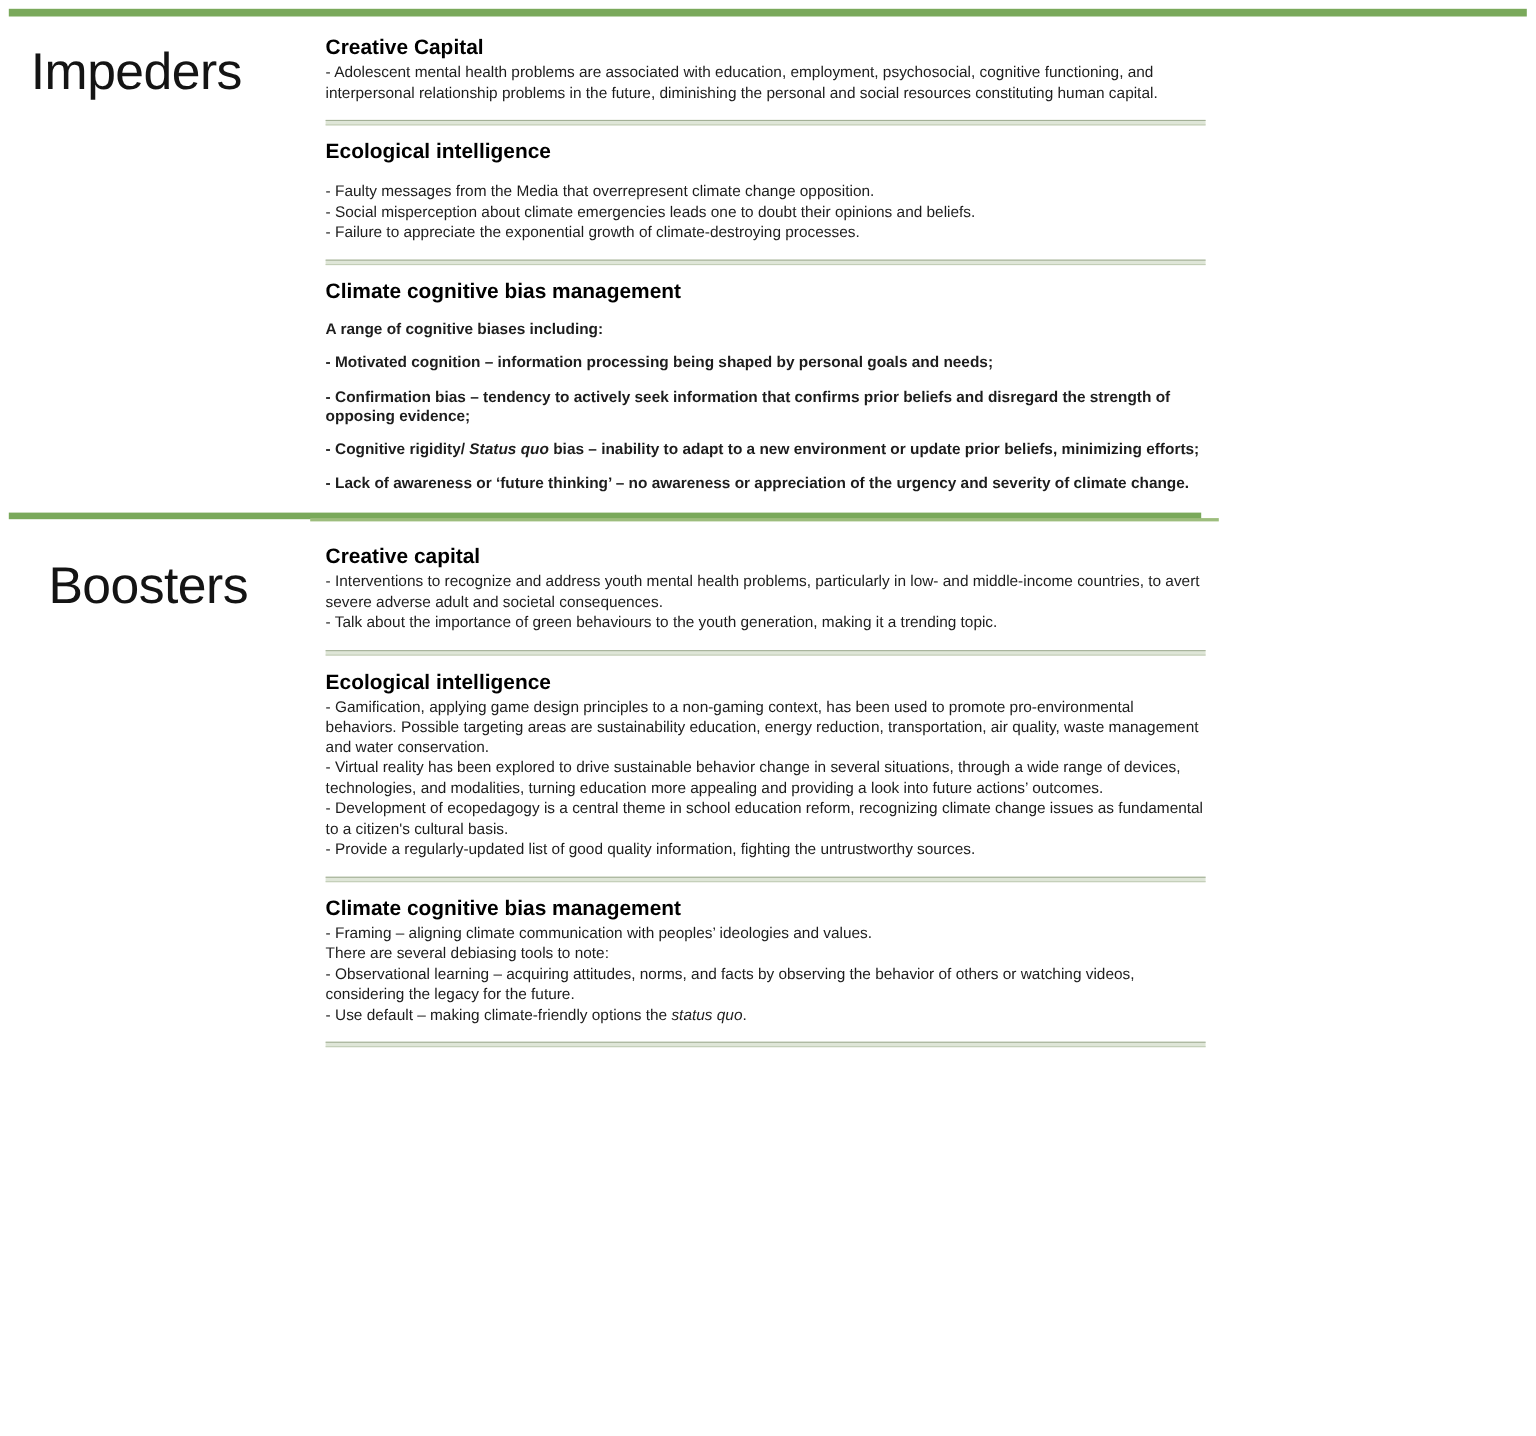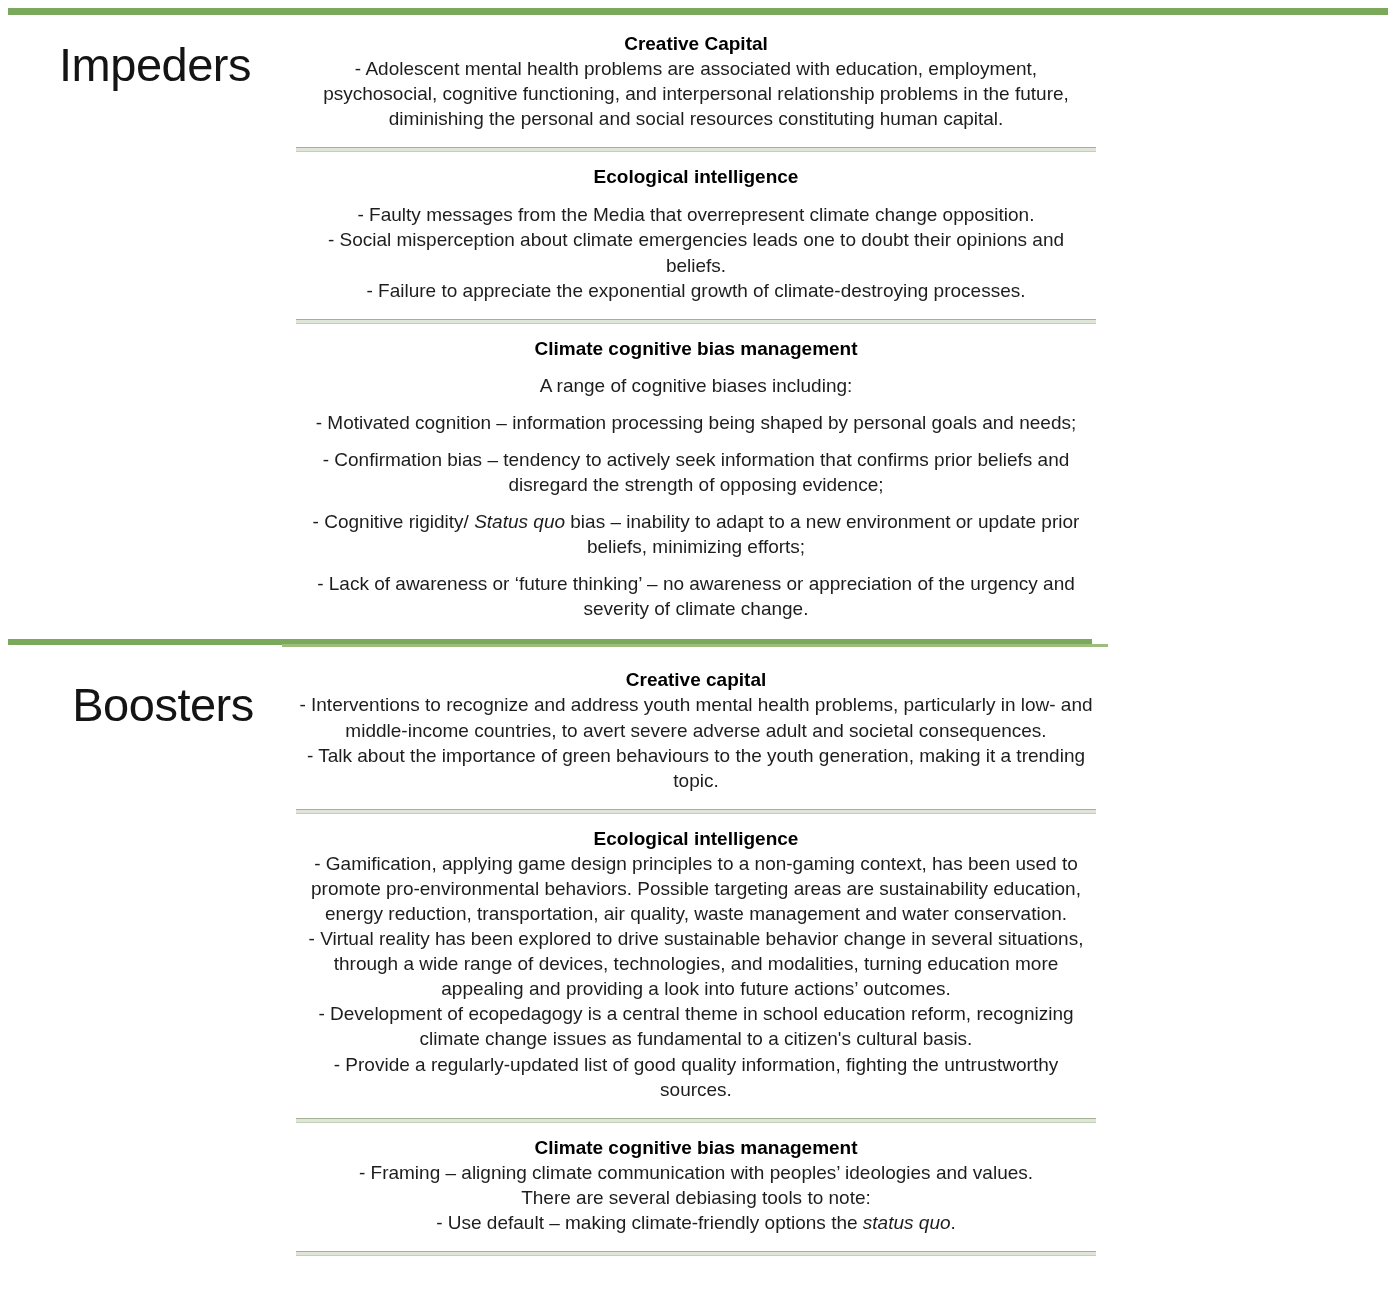--- a/index.html
+++ b/index.html
@@ -2,33 +2,33 @@
 <html><head>
 <meta charset="utf-8">
 <style>
   html,body { margin:0; padding:0; }
   body {
     width:1396px; min-height:1305px; background:#ffffff;
     font-family:"Liberation Sans","DejaVu Sans",sans-serif;
     color:#1d1d1d; overflow-x:hidden;
   }
   .rule-top { margin:8px 8px 0 8px; height:7px; background:#7aa95b; }
-  .table { width:1112px;text-align:center; }
+  .table { width:1112px; }
   .row { display:flex; align-items:flex-start; }
   .row-header { flex:0 0 282px; width:282px; box-sizing:border-box; padding:24px 0 0 28px; }
   .row-header-label { font-size:47px; line-height:1.1; color:#141414; letter-spacing:-0.5px; }
   .row-idx-1 .row-header { padding-left:44px; padding-top:28px; }
   .row-content { flex:1 1 auto; box-sizing:border-box; padding:4px 16px 0 14px; }
   .section { padding:12px 0 16px 0; }
   .section-title { margin:0; font-size:19px; font-weight:bold; line-height:1.32; color:#000; }
-  .para { margin:0; font-size:19px; line-height:1.32; color:#1d1d1d; }
+  .para { margin:0; font-size:14px; line-height:1.32; color:#1d1d1d; }
   .it { font-style:italic; }
   .gap-title .section-title { margin-bottom:13px; }
   .gap-paras .section-title { margin-bottom:12px; }
-  .gap-paras .para { margin-bottom:12px; }
+  .gap-paras .para { margin-bottom:12px;font-weight:bold; }
   .gap-paras .para:last-child { margin-bottom:0; }
   .rule-thin { height:3px; background:#dfe6d8; border-top:1px solid #a3b096; border-bottom:1px solid #c3ceb7; }
   .rule-mid { position:relative; height:14px; }
   .rule-mid-main { position:absolute; left:8px; right:20px; top:2px; height:6px; background:#7aa95b; }
   .rule-mid-offset { position:absolute; left:282px; right:4px; top:7px; height:3px; background:#9dbd7d; }
 </style>
 </head>
 <body>
 
 <div class="rule-top"></div>
@@ -81,18 +81,19 @@
   <p class="para"><span>- Gamification, applying game design principles to a non-gaming context, has been used to promote pro-environmental behaviors. Possible targeting areas are sustainability education, energy reduction, transportation, air quality, waste management and water conservation.</span></p>
           <p class="para"><span>- Virtual reality has been explored to drive sustainable behavior change in several situations, through a wide range of devices, technologies, and modalities, turning education more appealing and providing a look into future actions’ outcomes.</span></p>
           <p class="para"><span>- Development of ecopedagogy is a central theme in school education reform, recognizing climate change issues as fundamental to a citizen's cultural basis.</span></p>
           <p class="para"><span>- Provide a regularly-updated list of good quality information, fighting the untrustworthy sources.</span></p>
         </div>
         <div class="rule-thin"></div>
         <div class="section">
     <p class="section-title">Climate cognitive bias management</p>
   <p class="para"><span>- Framing – aligning climate communication with peoples’ ideologies and values.</span></p>
           <p class="para"><span>There are several debiasing tools to note:</span></p>
+          <p class="para"><span>- Observational learning – acquiring attitudes, norms, and facts by observing the behavior of others or watching videos, considering the legacy for the future.</span></p>
           <p class="para"><span>- Use default – making climate-friendly options the </span><span class="it">status quo</span><span>.</span></p>
         </div>
         <div class="rule-thin"></div>
       </div>
   </div>
   </div>
 
 </body></html>

